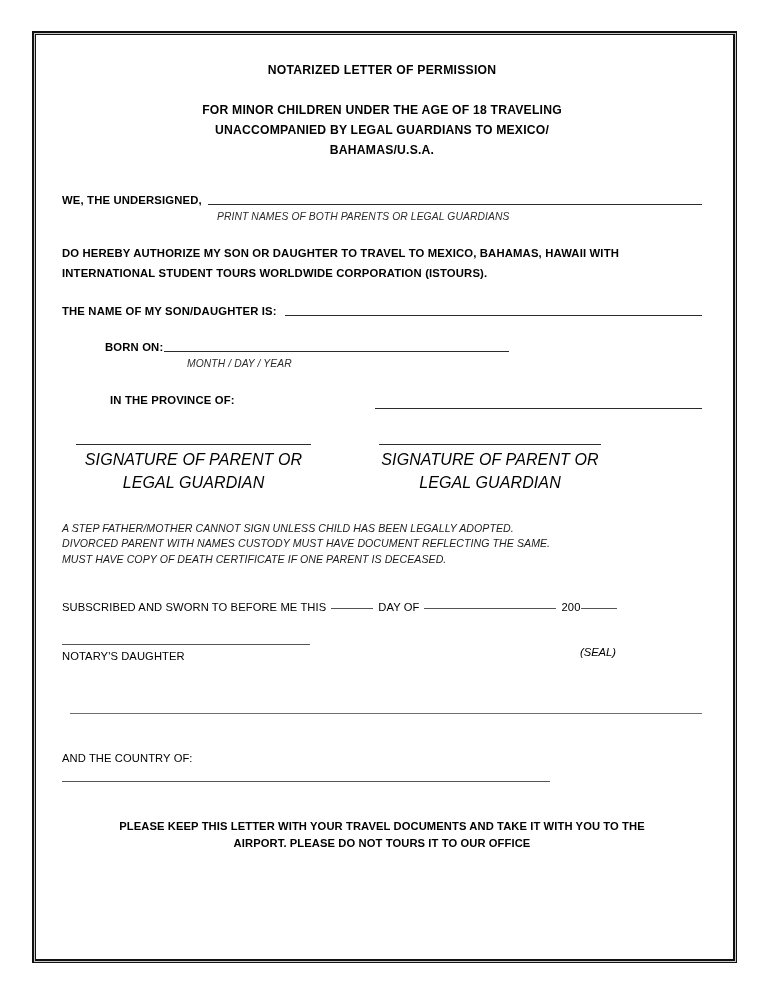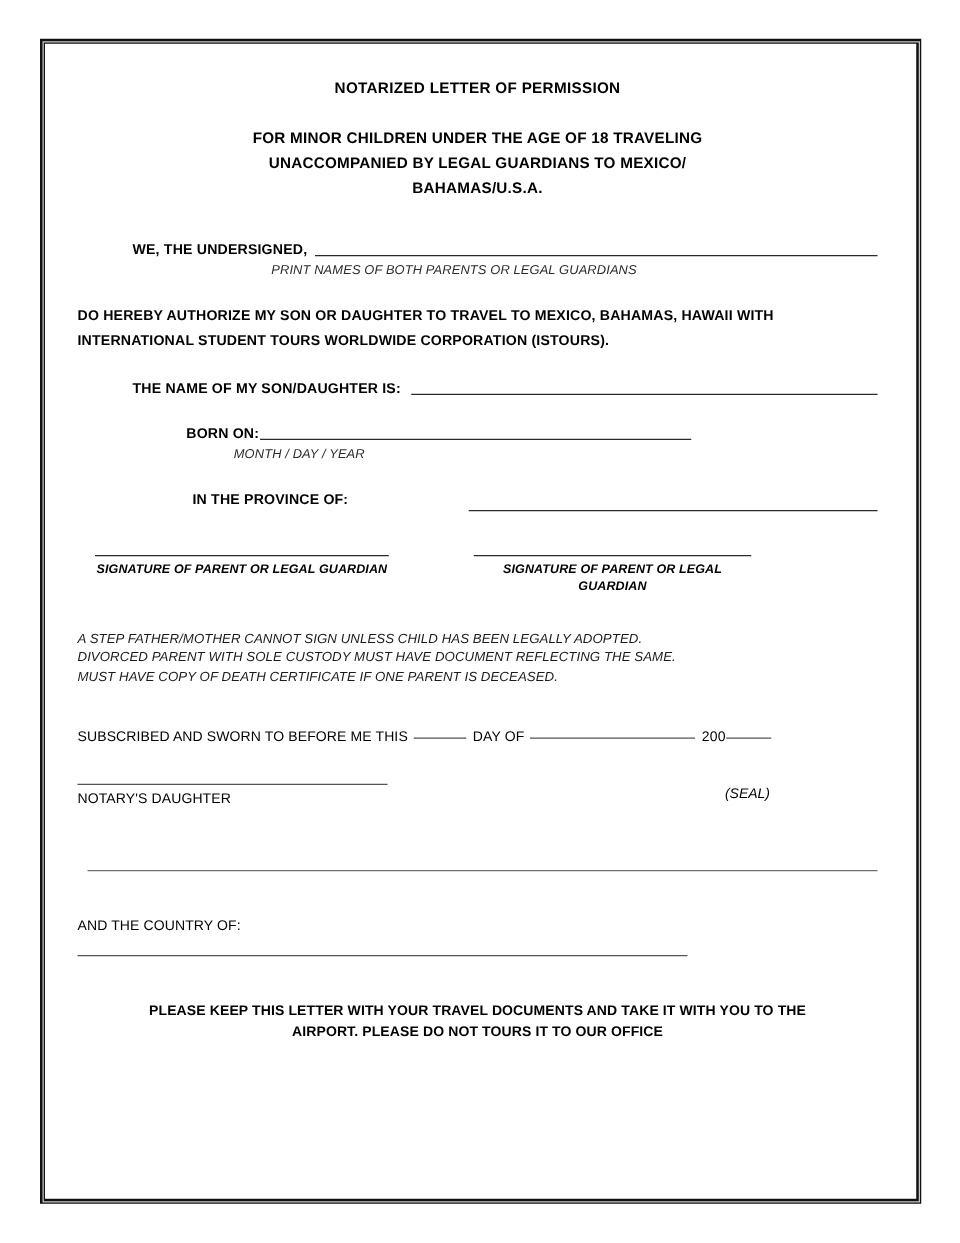--- a/index.html
+++ b/index.html
@@ -65,21 +65,21 @@
     padding: 0 40px;
     line-height: 1.62;
   }
 
   
   .row {
     display: flex;
     align-items: baseline;
   }
   .b { font-weight: bold; letter-spacing: 0.15px; }
-  .nowrap { white-space: nowrap; margin-left: 44px; }
+  .nowrap { white-space: nowrap; }
 
   
   .fill {
     border-bottom: 1.6px solid #2b2b2b;
     height: 0;
     align-self: flex-end;
     margin-bottom: 3px;
   }
   .fill.thin { border-bottom: 1.3px solid #6f6f6f; }
 
@@ -110,22 +110,22 @@
   }
   .sig-col { }
   .sig-col .sig-line {
     border-top: 1.8px solid #2b2b2b;
     height: 0;
   }
   .sig-col .sig-cap {
     margin-top: 4px;
     text-align: center;
     font-style: italic;
-    font-weight: bold;
-    font-size: 10px;
+    font-weight: normal;
+    font-size: 16px;
     letter-spacing: 0.1px;
   }
   .sig-col.left  { margin-left: 14px; width: 235px; }
   .sig-col.right { margin-left: 68px; width: 222px; }
 
   .notice {
     margin-top: 26px;
     text-align: left;
     font-style: italic;
     font-size: 10.6px;
@@ -249,21 +249,21 @@
       <div class="sig-cap">SIGNATURE OF PARENT OR LEGAL GUARDIAN</div>
     </div>
     <div class="sig-col right">
       <div class="sig-line"></div>
       <div class="sig-cap">SIGNATURE OF PARENT OR LEGAL GUARDIAN</div>
     </div>
   </div>
 
   <div class="notice">
     <div>A STEP FATHER/MOTHER CANNOT SIGN UNLESS CHILD HAS BEEN LEGALLY ADOPTED.</div>
-    <div>DIVORCED PARENT WITH SOLE CUSTODY MUST HAVE DOCUMENT REFLECTING THE SAME.</div>
+    <div>DIVORCED PARENT WITH NAMES CUSTODY MUST HAVE DOCUMENT REFLECTING THE SAME.</div>
     <div>MUST HAVE COPY OF DEATH CERTIFICATE IF ONE PARENT IS DECEASED.</div>
   </div>
 
   <div class="blk-sworn">
     <span>SUBSCRIBED AND SWORN TO BEFORE ME THIS</span><span class="u-short"></span><span>DAY OF</span><span class="u-mid"></span><span>200</span><span class="u-tail"></span>
   </div>
 
   <div class="notary-sig-block">
     <div class="notary-sig-line"></div>
     <div class="notary-sig-label">NOTARY'S DAUGHTER</div>

